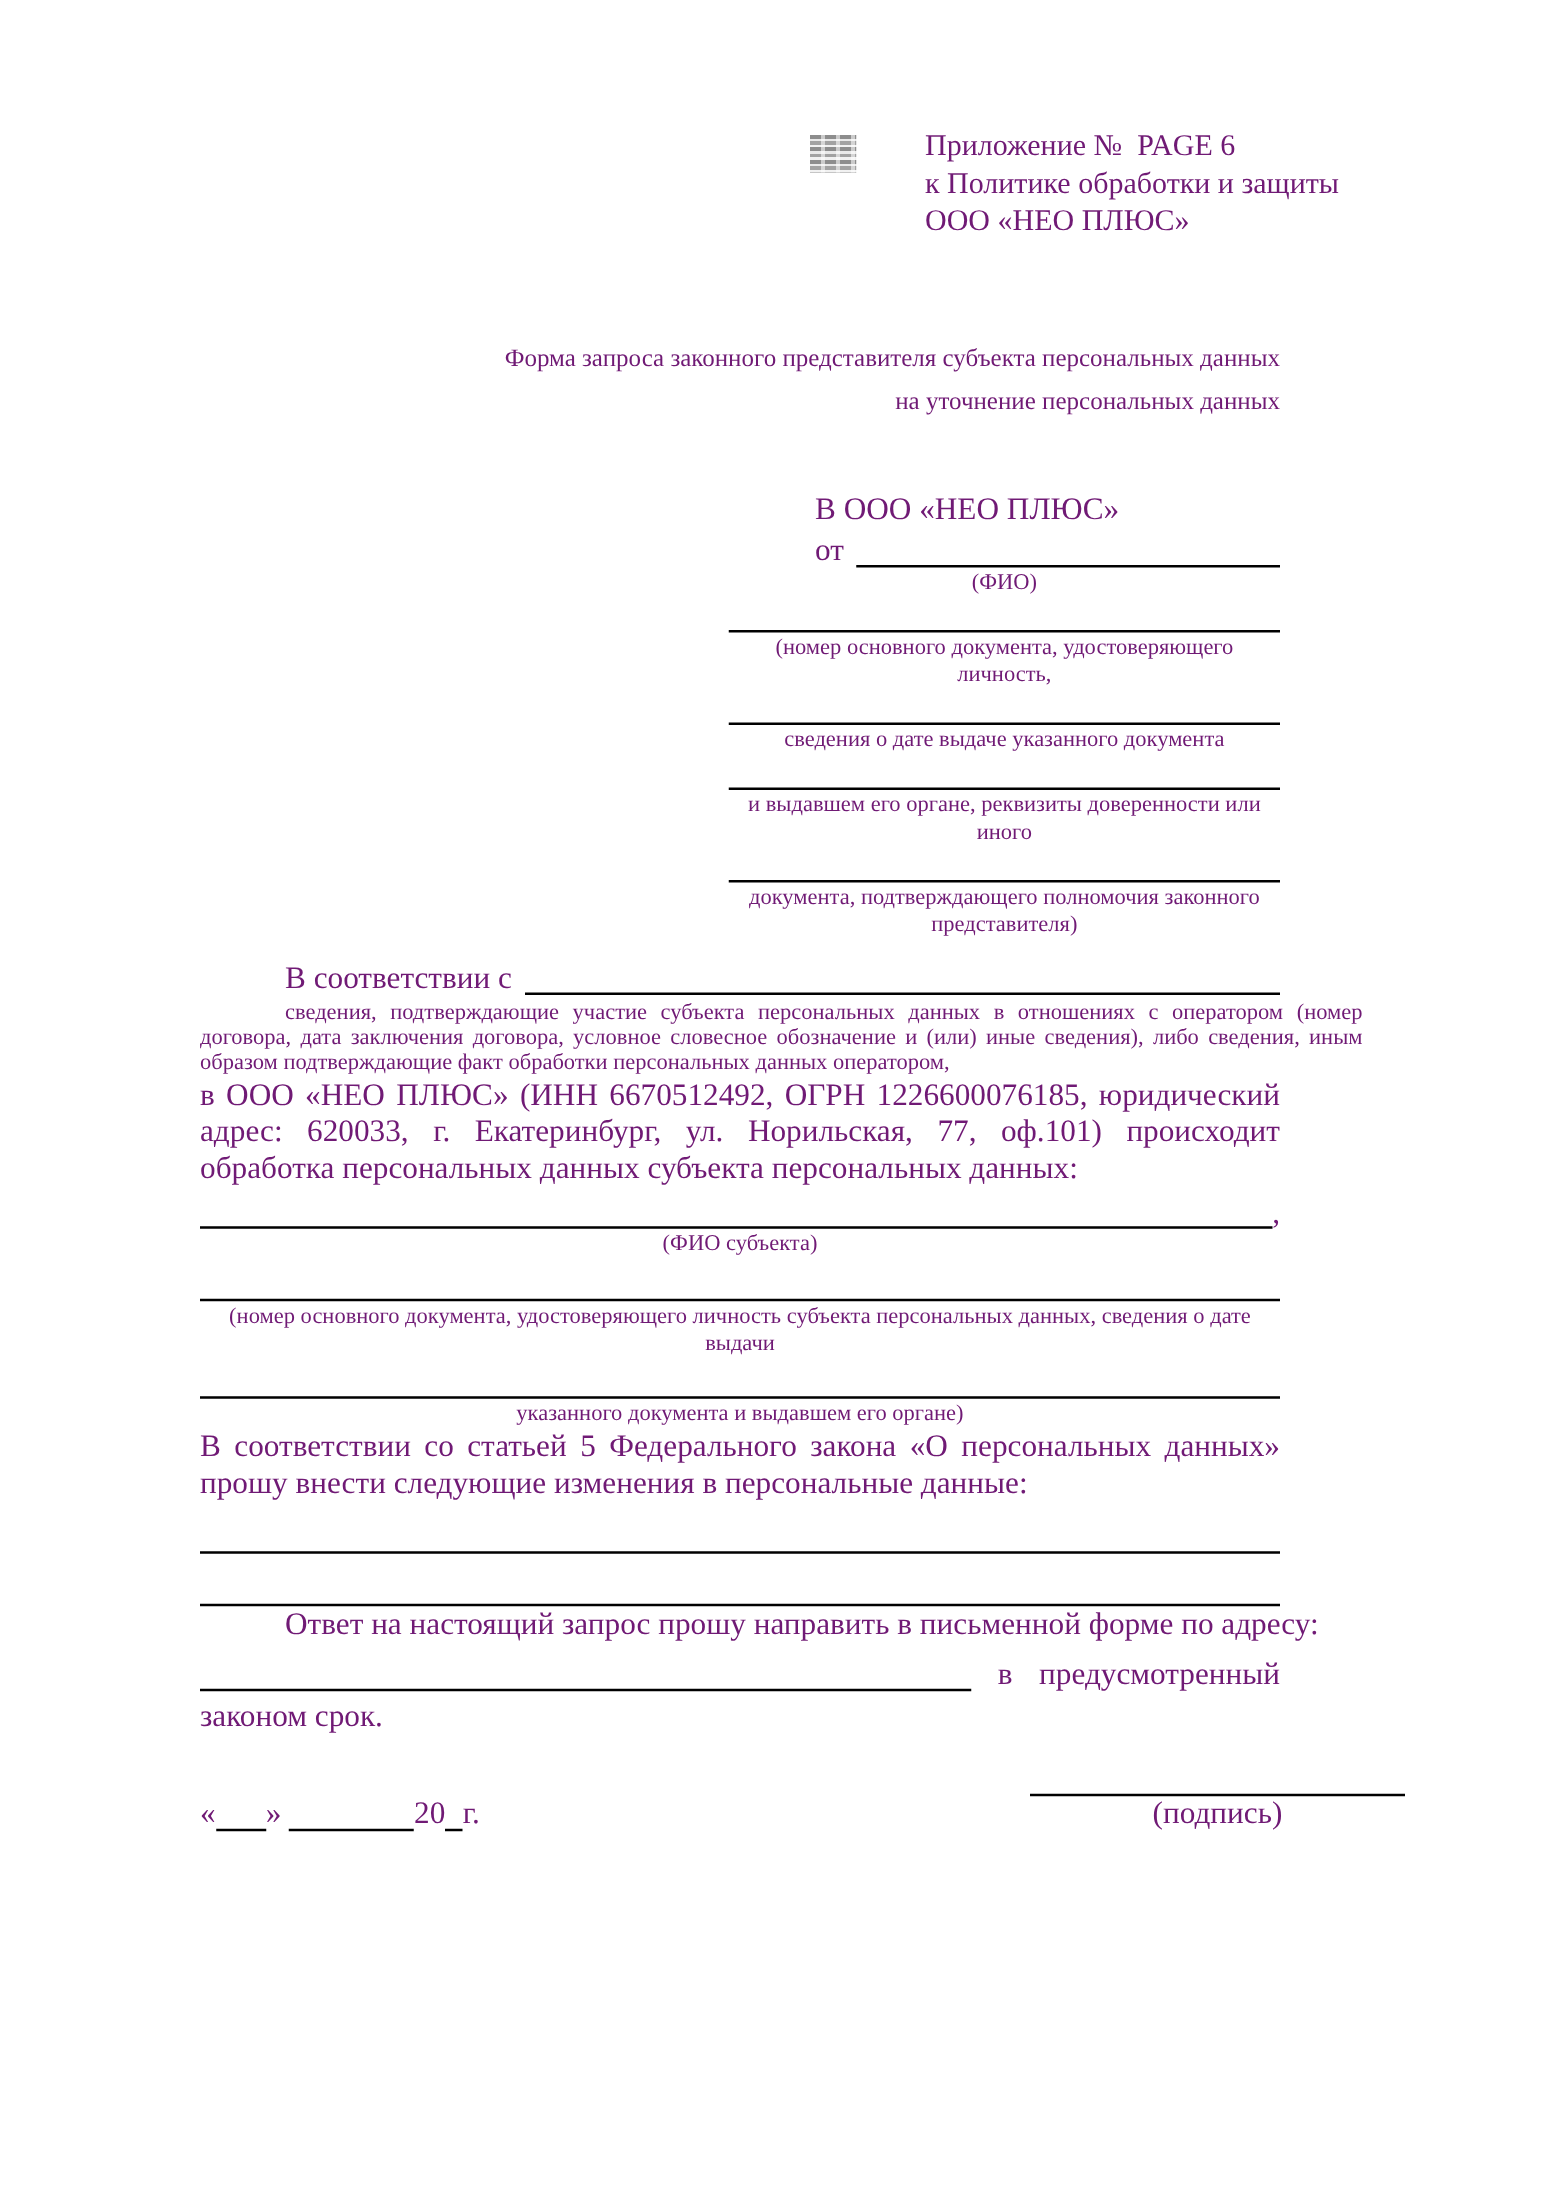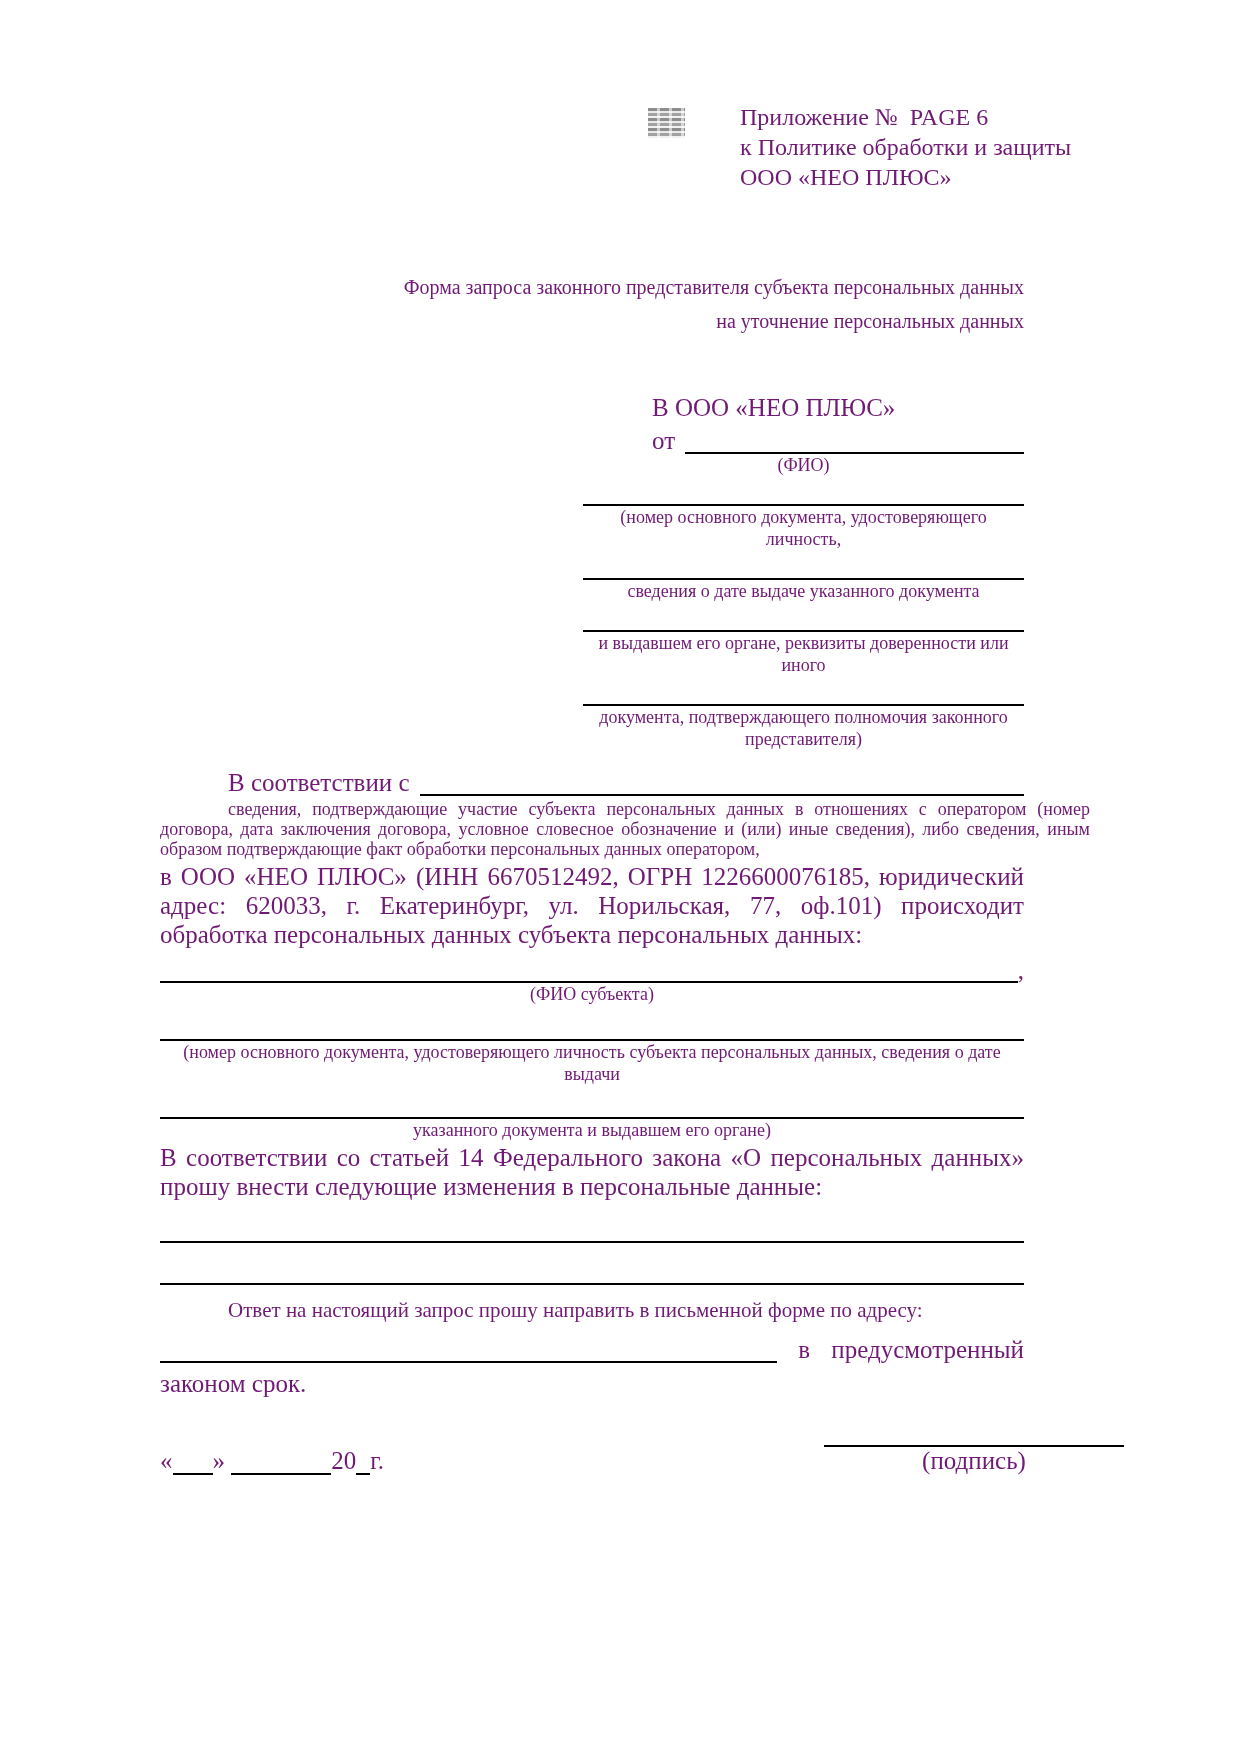--- a/index.html
+++ b/index.html
@@ -54,21 +54,21 @@
   .wgroup .uline { height:22px; border-bottom:2px solid #000; }
   .wg1 { margin-top:12px; }
   .wg2 { margin-top:10px; }
 
   .law-par { margin-top:2px; }
 
   .solo-uline { height:24px; border-bottom:2px solid #000; }
   .su1 { margin-top:16px; }
   .su2 { margin-top:16px; }
 
-  .reply-par { margin-top:10px; font-size:21px; line-height:30px; padding-left:68px; white-space:nowrap; }
+  .reply-par { font-size:25px; line-height:30px; padding-left:68px; white-space:nowrap; }
 
   .addr-row { display:flex; justify-content:space-between; align-items:flex-end; margin-top:8px; height:30px; font-size:25px; }
   .addr-row .fill-fixed { width:617px; align-self:stretch; border-bottom:2px solid #000; }
   .addr-row .w { line-height:26px; }
 
   .tail-par { margin-top:6px; font-size:25px; line-height:30px; }
 
   .footer-row { display:flex; justify-content:space-between; align-items:flex-end; margin-top:24px; margin-right:-100px; font-size:25px; line-height:28px; }
   .blank { display:inline-block; border-bottom:2px solid #000; height:22px; vertical-align:bottom; }
   .b40 { width:40px; } .b100 { width:100px; } .b14 { width:14px; } .b300 { width:300px; }
@@ -136,21 +136,21 @@
 
   <div class="wgroup wg1">
     <div class="uline"></div>
     <div class="cap">(номер основного документа, удостоверяющего личность субъекта персональных данных, сведения о дате выдачи</div>
   </div>
   <div class="wgroup wg2">
     <div class="uline"></div>
     <div class="cap">указанного документа и выдавшем его органе)</div>
   </div>
 
-  <div class="body-par law-par">В соответствии со статьей 14 Федерального закона «О персональных данных» прошу внести следующие изменения в персональные данные:</div>
+  <div class="body-par law-par">В соответствии со статьей 5 Федерального закона «О персональных данных» прошу внести следующие изменения в персональные данные:</div>
 
   <div class="solo-uline su1"></div>
   <div class="solo-uline su2"></div>
 
   <div class="reply-par">Ответ на настоящий запрос прошу направить в письменной форме по адресу:</div>
 
   <div class="addr-row">
     <span class="fill-fixed"></span>
     <span class="w">в</span>
     <span class="w">предусмотренный</span>

